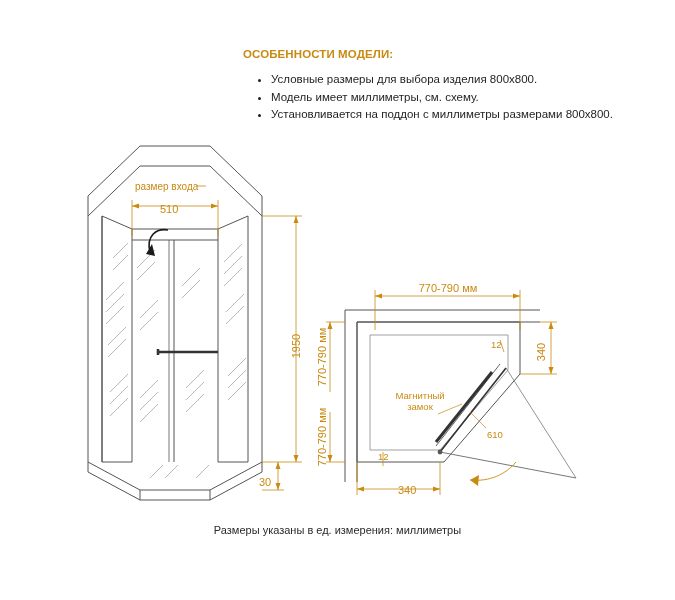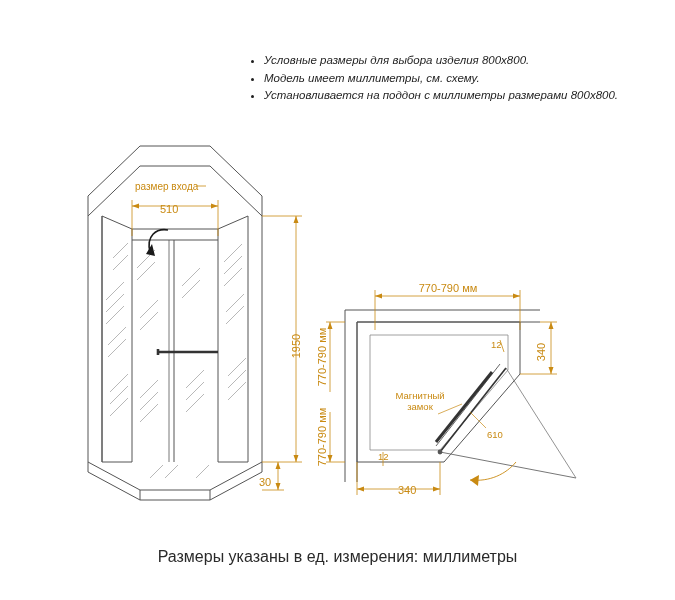--- a/index.html
+++ b/index.html
@@ -19,54 +19,53 @@
     width: 400px;
   }
   .features-title {
     font-size: 11.5px;
     font-weight: bold;
     color: #c98a12;
     margin: 0 0 6px 0;
     letter-spacing: .1px;
   }
   .features ul {
-    margin: 4px; padding: 0 0 0 17px;
+    margin: 11px; padding: 0 0 0 17px;
     list-style: disc;
-    font-style: italic;
   }
   .features li {
     font-size: 11.5px;
     line-height: 16.5px;
     color: #1f1f1f;
     margin-bottom: 1px;
   }
 
   .caption {
     position: absolute;
     left: 0; right: 0;
     top: 524px;
     text-align: center;
-    font-size: 16px;
+    font-size: 11px;
     color: #2a2a2a;
-    margin-top: 24px;
   }
 
   svg { position:absolute; left:0; top:0; }
 
   .dim    { fill:#c98a12; font-size:11px; font-family:"Liberation Sans", sans-serif; }
   .dim-sm { fill:#c98a12; font-size:9.5px; font-family:"Liberation Sans", sans-serif; }
   .lbl    { fill:#c98a12; font-size:10px; font-family:"Liberation Sans", sans-serif; }
   .lbl-b  { fill:#c98a12; font-size:9.5px; font-family:"Liberation Sans", sans-serif; }
 </style>
 </head>
 <body>
 
 <div id="root">
 
   <div class="features">
+    <div class="features-title">ОСОБЕННОСТИ МОДЕЛИ:</div>
     <ul>
       <li>Условные размеры для выбора изделия 800х800.</li>
       <li>Модель имеет миллиметры, см. схему.</li>
       <li>Установливается на поддон с миллиметры размерами 800х800.</li>
     </ul>
   </div>
 
   <svg width="675" height="600" viewBox="0 0 675 600">
 
     <g fill="none" stroke="#555" stroke-width="1">

